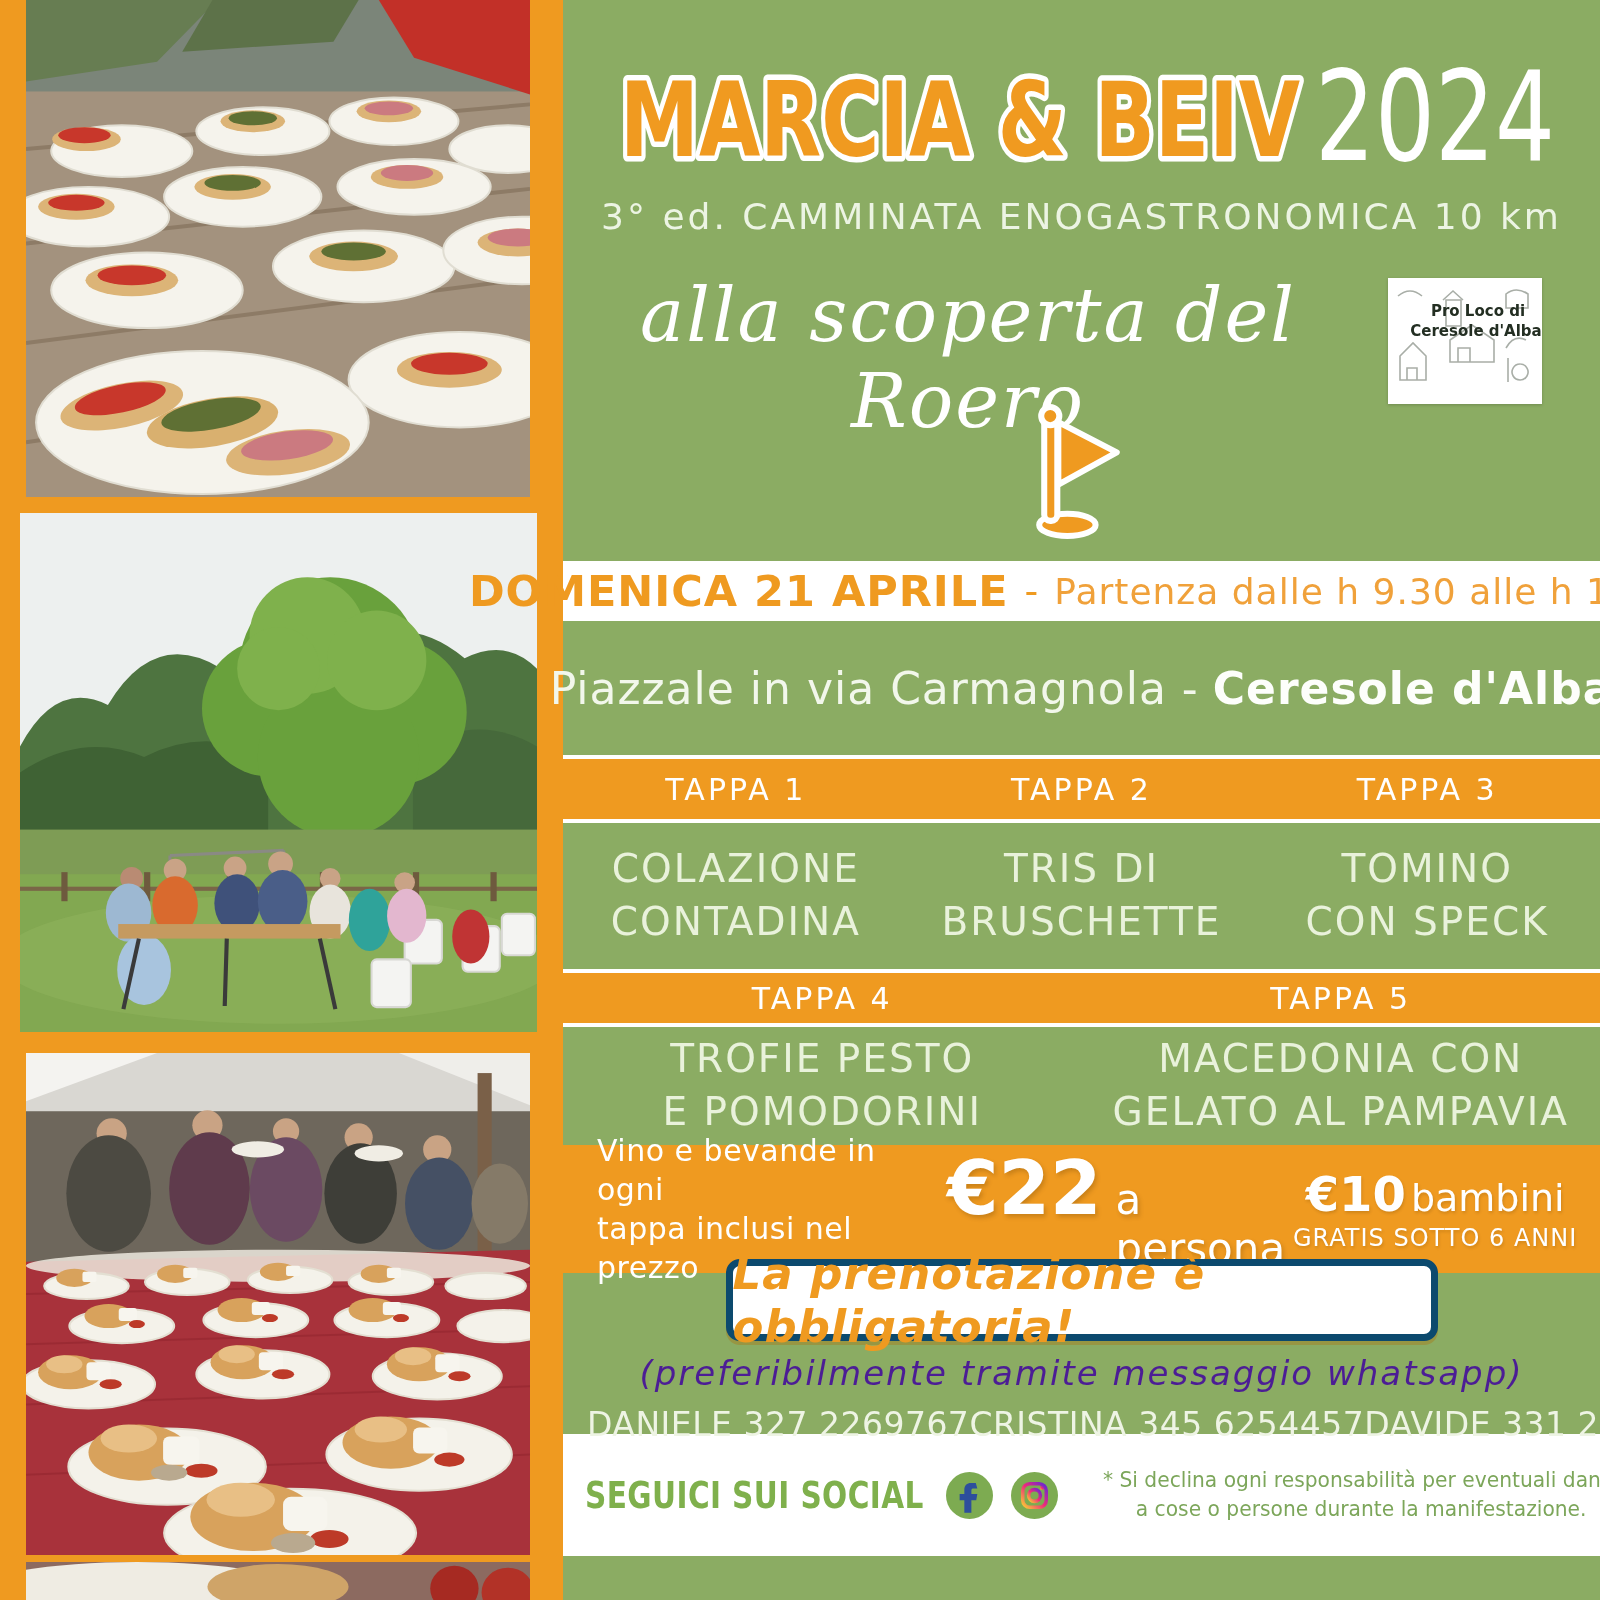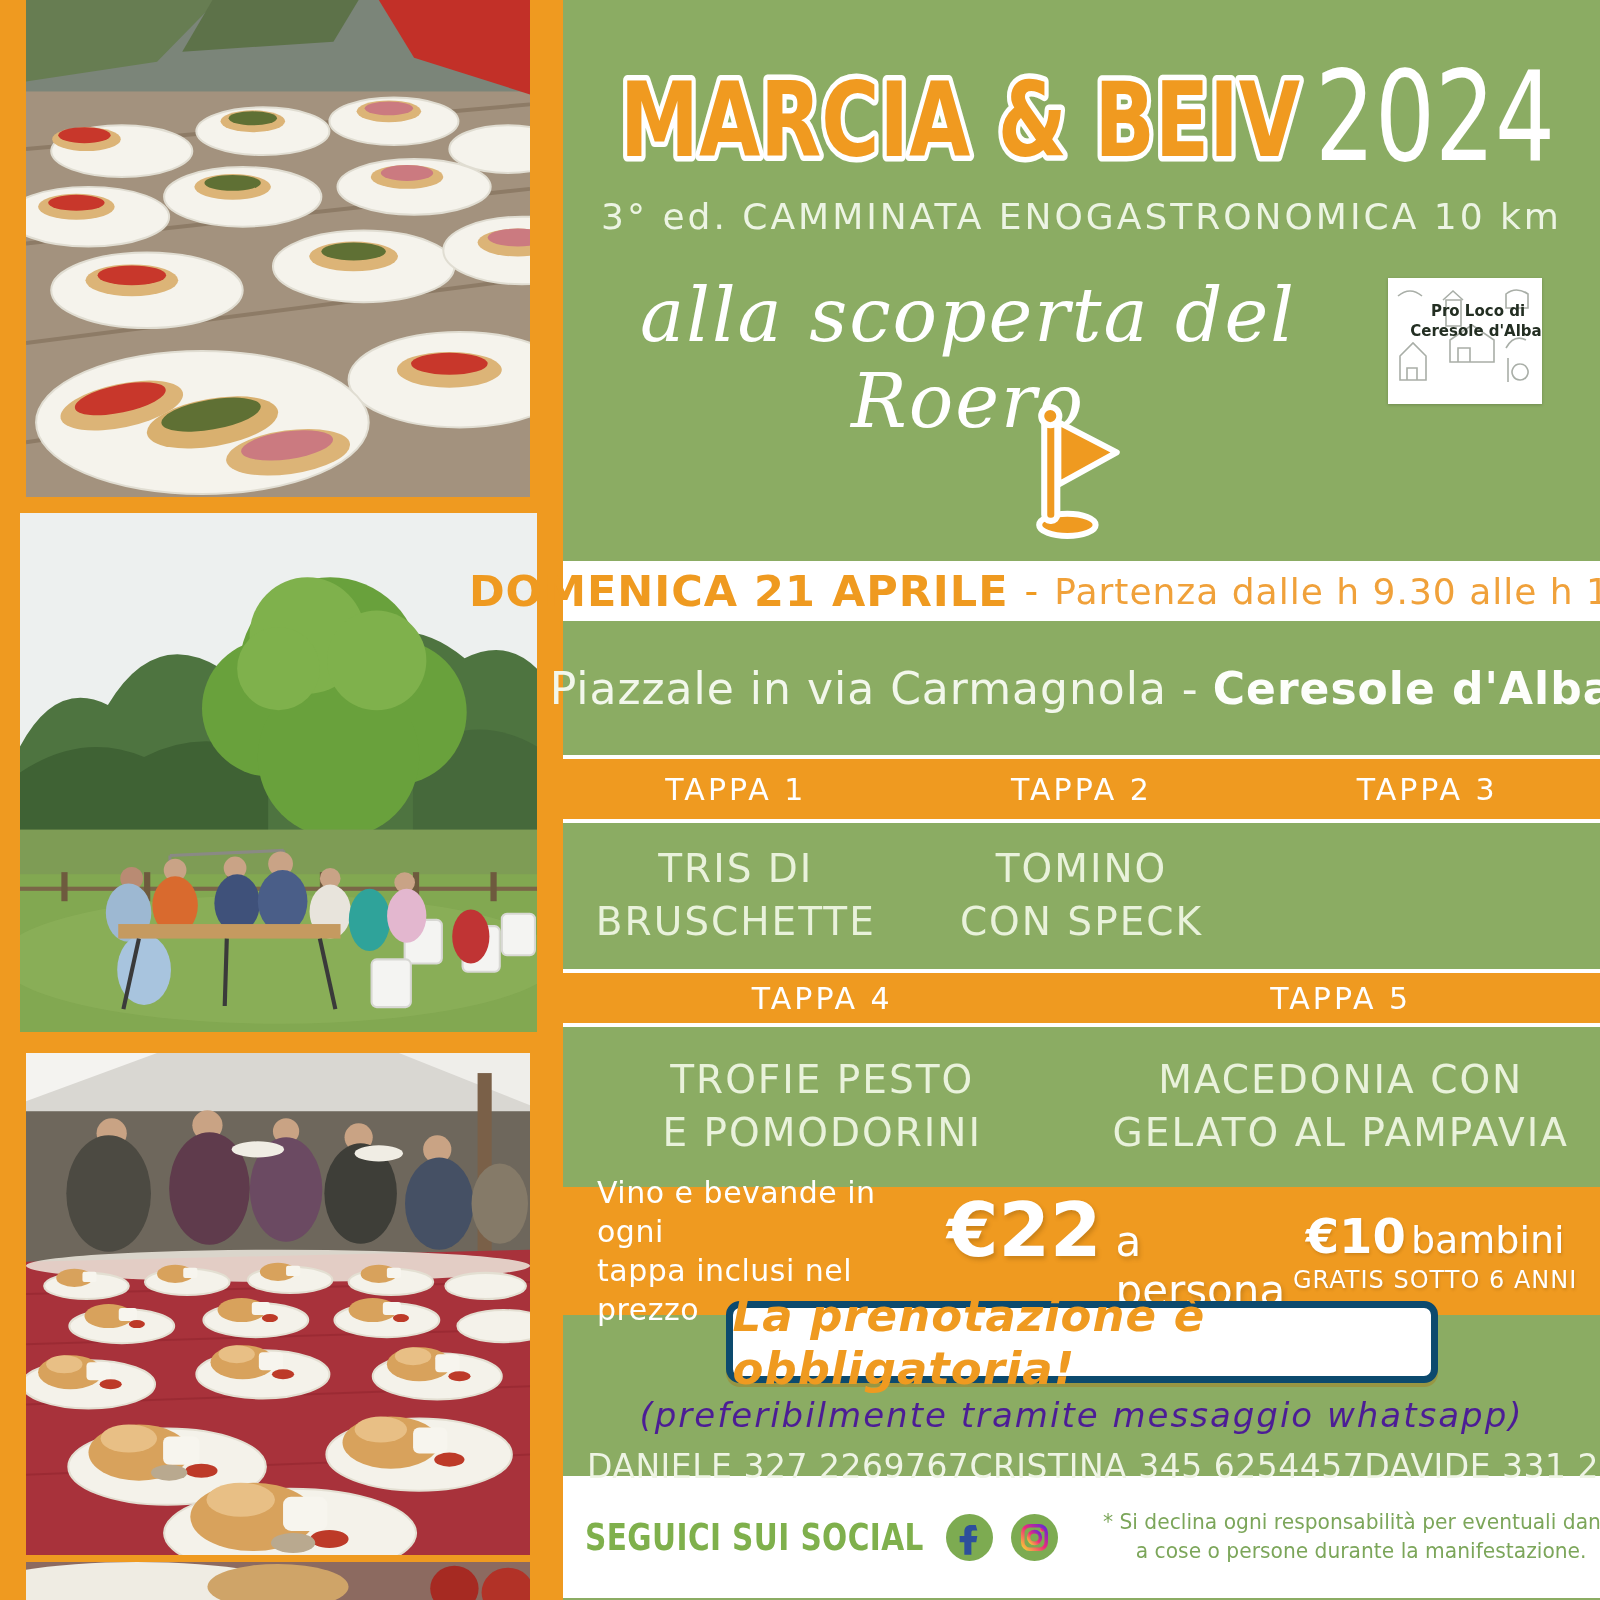--- a/index.html
+++ b/index.html
@@ -47,21 +47,21 @@
   .loc-plain{color:#F2F7EB;font-size:44px;letter-spacing:1px;}
   .loc-bold{color:#FDFEFB;font-size:44px;font-weight:bold;letter-spacing:1px;}
 
   .sep{height:4px;background:#FFFFFF;}
   .bar{background:#EF9A20;display:grid;align-items:center;}
   .bar3{height:60px;grid-template-columns:1fr 1fr 1fr;}
   .bar2{height:50px;grid-template-columns:1fr 1fr;}
   .bar .cell{text-align:center;color:#FFFFFF;font-size:30px;letter-spacing:3px;}
   .foods{display:grid;align-items:center;}
   .foods3{height:146px;grid-template-columns:1fr 1fr 1fr;}
-  .foods2{height:160px;grid-template-columns:1fr 1fr;}
+  .foods2{height:118px;grid-template-columns:1fr 1fr;}
   .food{text-align:center;color:#E9F2DB;font-size:39px;letter-spacing:2px;line-height:1.35;}
 
   .sec-price{height:128px;background:#EF9A20;display:flex;align-items:center;
     padding:0 34px;color:#FFFFFF;}
   .price-note{font-size:30px;line-height:1.3;letter-spacing:.5px;flex:0 0 350px;}
   .price-adult{flex:1;display:flex;align-items:baseline;justify-content:center;gap:14px;
     text-shadow:2px 3px 4px rgba(90,55,0,.25);}
   .price-adult .big{font-size:74px;font-weight:bold;}
   .price-adult .mid{font-size:42px;}
   .price-child{flex:0 0 300px;text-align:center;text-shadow:1px 2px 3px rgba(90,55,0,.2);}
@@ -438,20 +438,24 @@
 
     <div class="sep"></div>
     <div class="bar bar3">
       <div class="cell">TAPPA 1</div>
       <div class="cell">TAPPA 2</div>
       <div class="cell">TAPPA 3</div>
     </div>
     <div class="sep"></div>
     <div class="foods foods3">
       <div class="food">
+        <div>COLAZIONE</div>
+        <div>CONTADINA</div>
+      </div>
+      <div class="food">
         <div>TRIS DI</div>
         <div>BRUSCHETTE</div>
       </div>
       <div class="food">
         <div>TOMINO</div>
         <div>CON SPECK</div>
       </div>
     </div>
 
     <div class="sep"></div>

